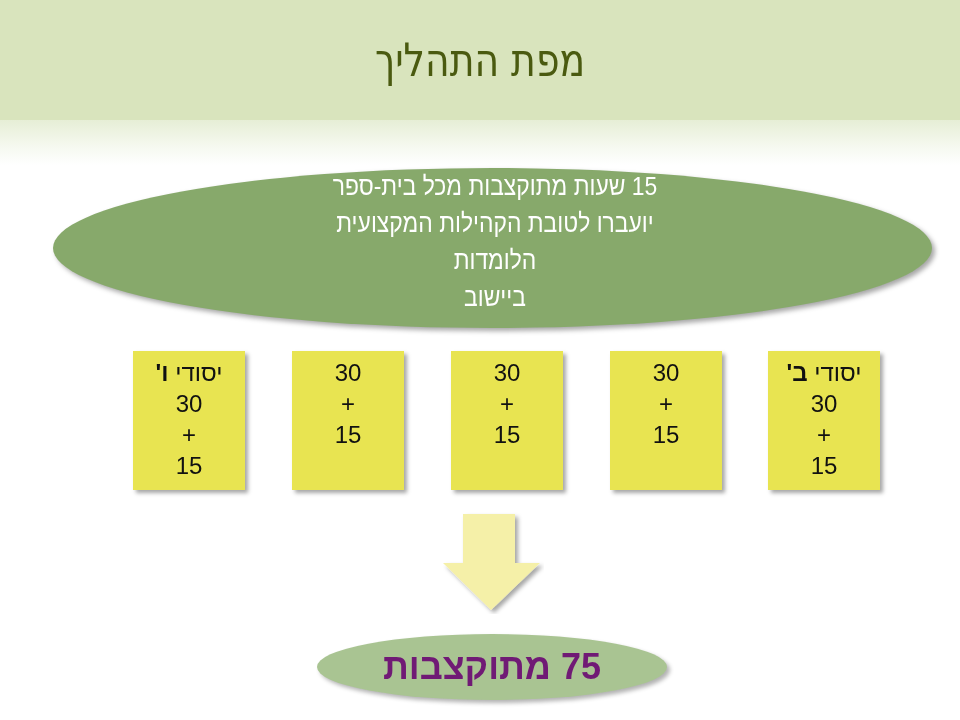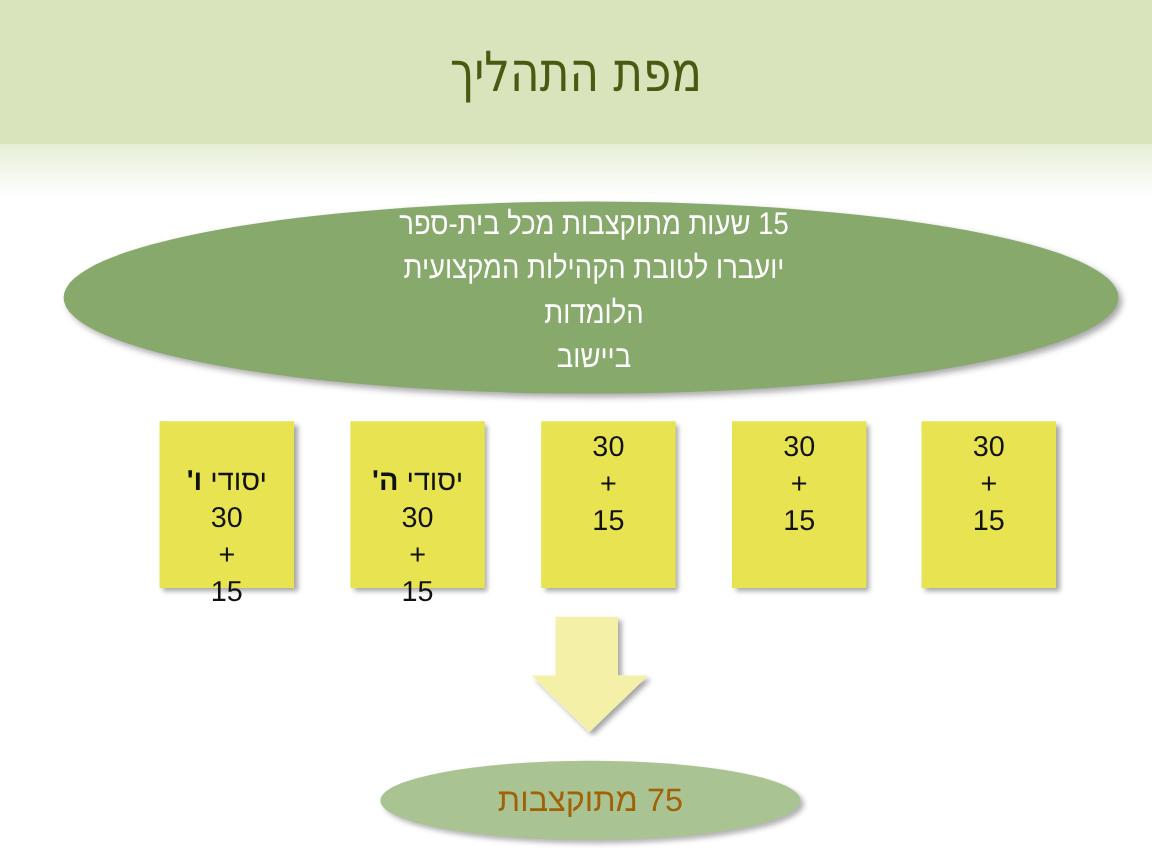--- a/index.html
+++ b/index.html
@@ -4,25 +4,25 @@
 <style>
   html, body { margin:0; padding:0; }
   body { width:960px; height:720px; position:relative; overflow:hidden; background:#ffffff; font-family:"Liberation Sans", sans-serif; }
   .title-bar { position:absolute; left:0; top:0; width:960px; height:120px; background:#d9e4bd; }
   .title-fade { position:absolute; left:0; top:120px; width:960px; height:45px; background:linear-gradient(to bottom, #e6eed6 0%, #f6f9f0 60%, #ffffff 100%); }
   .title { position:absolute; left:0; top:30px; width:960px; text-align:center; direction:rtl; font-size:46px; color:#4a5a10; font-family:"DejaVu Sans", sans-serif; font-weight:normal; transform:scaleX(0.82); line-height:60px; }
   .big-ellipse { position:absolute; left:53px; top:168px; width:879px; height:160px; border-radius:50%; background:#87a96b; box-shadow:3px 3px 5px rgba(0,0,0,0.35); }
   .big-text { position:absolute; left:230px; top:168px; width:530px; text-align:center; direction:rtl; color:#ffffff; font-size:26px; line-height:37px; transform:scaleX(0.88); }
   .big-text div { white-space:nowrap; }
   .box { position:absolute; top:351px; width:112px; height:139px; background:#e8e451; box-shadow:3px 3px 4px rgba(0,0,0,0.35); text-align:center; color:#111; font-size:24px; line-height:31px; padding-top:6px; box-sizing:border-box; }
-  .box .lbl { direction:rtl; white-space:nowrap;margin-top:28px; }
+  .box .lbl { direction:rtl; white-space:nowrap; }
   .box .lbl b { font-weight:bold; }
   .arrow { position:absolute; left:440px; top:512px; width:104px; height:102px; }
   .small-ellipse { position:absolute; left:317px; top:634px; width:350px; height:66px; border-radius:50%; background:#a9c492; box-shadow:3px 3px 4px rgba(0,0,0,0.3); }
-  .small-text { position:absolute; left:317px; top:634px; width:350px; height:66px; line-height:66px; text-align:center; direction:rtl; font-size:27px; font-weight:normal; color:#a16207; }
+  .small-text { position:absolute; left:317px; top:634px; width:350px; height:66px; line-height:66px; text-align:center; direction:rtl; font-size:36px; font-weight:bold; color:#701a75; }
 </style>
 </head>
 <body>
 
 <div class="title-bar"></div>
 <div class="title-fade"></div>
 <div class="title">מפת התהליך</div>
 
 <div class="big-ellipse"></div>
 <div class="big-text">
@@ -33,39 +33,39 @@
 </div>
 
 <div class="box" style="left:133px">
   <div class="lbl"><span>יסודי</span> <b>ו'</b></div>
   <div>30</div>
   <div>+</div>
   <div>15</div>
 </div>
 
 <div class="box" style="left:292px">
-  <div class="lbl"><span>יסודי</span> <b>ה'</b></div>
   <div>30</div>
   <div>+</div>
   <div>15</div>
 </div>
 
 <div class="box" style="left:451px">
   <div>30</div>
   <div>+</div>
   <div>15</div>
 </div>
 
 <div class="box" style="left:610px">
   <div>30</div>
   <div>+</div>
   <div>15</div>
 </div>
 
 <div class="box" style="left:768px">
+  <div class="lbl"><span>יסודי</span> <b>ב'</b></div>
   <div>30</div>
   <div>+</div>
   <div>15</div>
 </div>
 
 <svg class="arrow" viewBox="0 0 104 102" xmlns="http://www.w3.org/2000/svg">
   <defs>
     <filter id="ash" x="-20%" y="-20%" width="150%" height="150%">
       <feDropShadow dx="3" dy="3" stdDeviation="2" flood-color="#000" flood-opacity="0.35"></feDropShadow>
     </filter>

